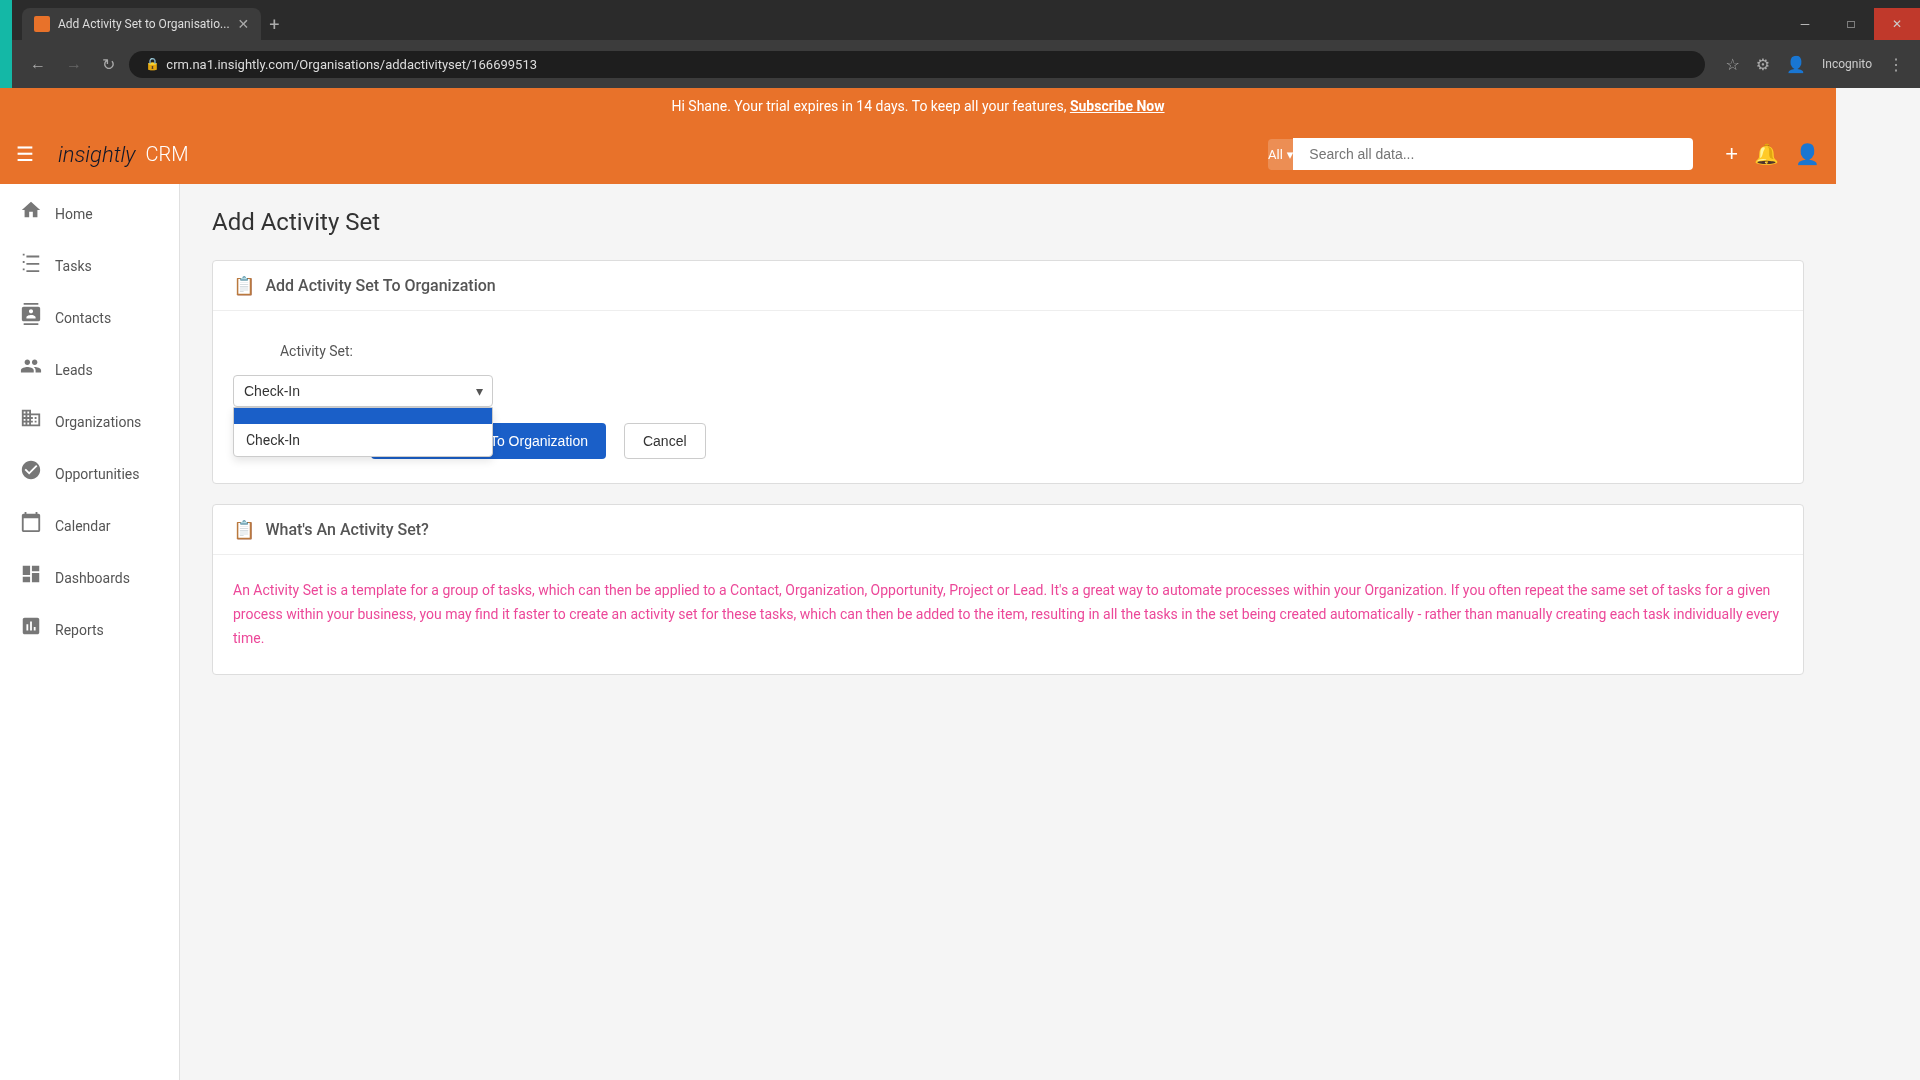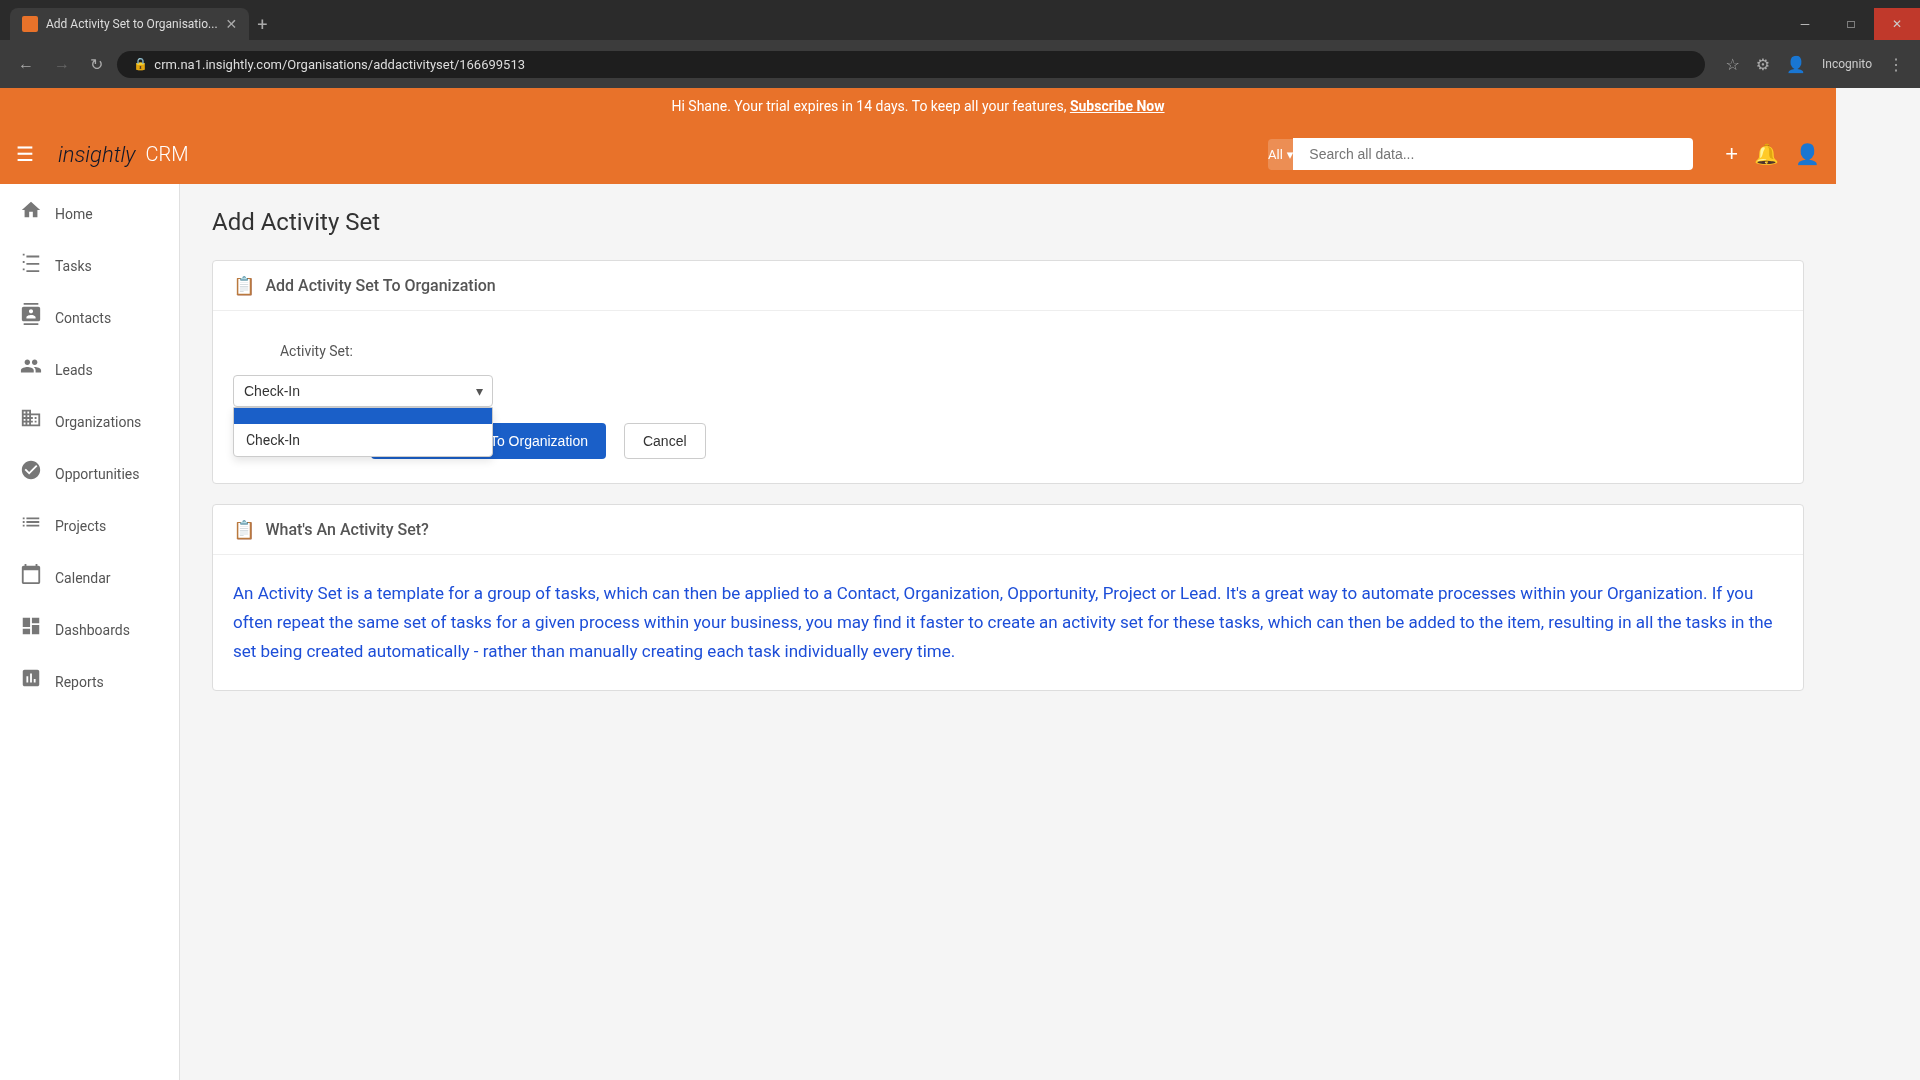--- a/index.html
+++ b/index.html
@@ -1,19 +1,19 @@
 <!DOCTYPE html>
 <html><head>
   <meta charset="utf-8">
   <style>
     * { box-sizing: border-box; margin: 0; padding: 0; }
     body { font-family: 'Roboto', Arial, sans-serif; font-size: 14px; color: #333; background: #f5f5f5; overflow-x: hidden; }
 
     
-    .browser-chrome { background: #4c1d95; width: 1920px; }
+    .browser-chrome { background: #14b8a6; width: 1920px; padding-left: 12px; }
     .browser-tab-bar { display: flex; align-items: center; background: #2b2b2b; padding: 8px 0 0 10px; height: 40px; }
     .browser-tab { display: flex; align-items: center; background: #3c3c3c; border-radius: 8px 8px 0 0; padding: 0 12px; height: 32px; font-size: 13px; color: #ddd; min-width: 200px; max-width: 260px; gap: 8px; }
     .browser-tab .favicon { width: 16px; height: 16px; background: #e8722a; border-radius: 2px; flex-shrink: 0; }
     .browser-tab .tab-title { flex: 1; overflow: hidden; text-overflow: ellipsis; white-space: nowrap; font-size: 12px; }
     .browser-tab .close-tab { color: #aaa; cursor: pointer; font-size: 14px; }
     .new-tab-btn { color: #aaa; margin-left: 8px; font-size: 18px; cursor: pointer; }
     .window-controls { margin-left: auto; display: flex; gap: 0; }
     .win-ctrl { width: 46px; height: 32px; display: flex; align-items: center; justify-content: center; color: #ccc; cursor: pointer; font-size: 12px; }
     .win-ctrl:last-child { background: #c0392b; }
 
@@ -74,21 +74,21 @@
     .dropdown-menu { position: absolute; top: 100%; left: 0; right: 0; background: white; border: 1px solid #ccc; border-radius: 0 0 4px 4px; z-index: 100; box-shadow: 0 4px 8px rgba(0,0,0,0.1); }
     .dropdown-option { padding: 8px 12px; cursor: pointer; font-size: 14px; color: #333; }
     .dropdown-option.highlighted { background: #1a5fc8; color: white; }
 
     
     .btn-primary { background: #1a5fc8; color: white; border: none; padding: 9px 18px; border-radius: 4px; font-size: 14px; cursor: pointer; font-weight: 500; }
     .btn-default { background: white; color: #333; border: 1px solid #ccc; padding: 9px 18px; border-radius: 4px; font-size: 14px; cursor: pointer; }
     .btn-row { display: flex; gap: 18px; margin-top: 8px; }
 
     
-    .info-text { color: #1d4ed8; font-size: 17px; line-height: 1.7; }
+    .info-text { color: #ec4899; font-size: 14px; line-height: 1.7; }
   </style>
 </head>
 <body>
 
 <div class="browser-chrome">
   <div class="browser-tab-bar">
     <div class="browser-tab">
       <div class="favicon"></div>
       <span class="tab-title">Add Activity Set to Organisatio...</span>
       <span class="close-tab">✕</span>
@@ -196,28 +196,20 @@
 
       <div class="sidebar-item">
         <div class="si-icon">
           <svg viewBox="0 0 24 24">
               <path d="M12 2C6.48 2 2 6.48 2 12s4.48 10 10 10 10-4.48 10-10S17.52 2 12 2zm-2 15l-5-5 1.41-1.41L10 14.17l7.59-7.59L19 8l-9 9z"></path>
             </svg>
         </div>
         <span>Opportunities</span>
       </div>
 
-      <div class="sidebar-item">
-        <div class="si-icon">
-          <svg viewBox="0 0 24 24">
-              <path d="M3 13h2v-2H3v2zm0 4h2v-2H3v2zm0-8h2V7H3v2zm4 4h14v-2H7v2zm0 4h14v-2H7v2zM7 7v2h14V7H7z"></path>
-            </svg>
-        </div>
-        <span>Projects</span>
-      </div>
 
 
       <div class="sidebar-item">
         <div class="si-icon">
           <svg viewBox="0 0 24 24">
               <path d="M20 3h-1V1h-2v2H7V1H5v2H4c-1.1 0-2 .9-2 2v16c0 1.1.9 2 2 2h16c1.1 0 2-.9 2-2V5c0-1.1-.9-2-2-2zm0 18H4V8h16v13z"></path>
             </svg>
         </div>
         <span>Calendar</span>
       </div>

